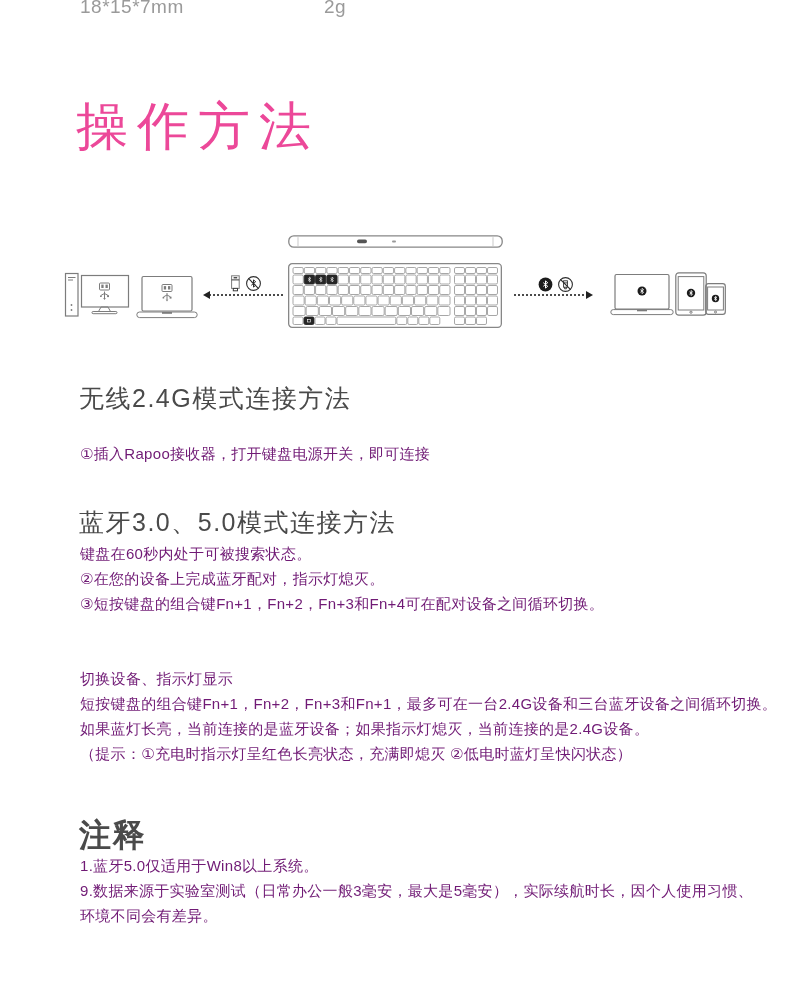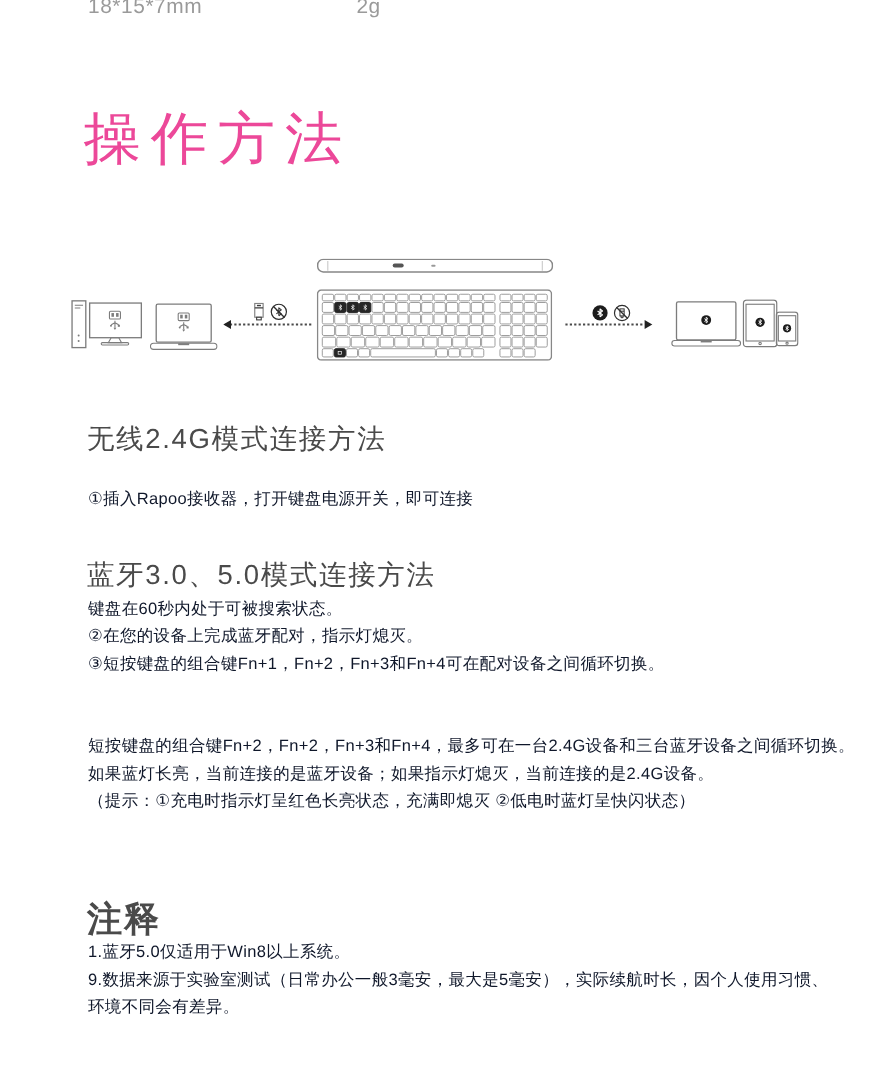--- a/index.html
+++ b/index.html
@@ -14,21 +14,21 @@
   .spec-dims{left:80px;}
   .spec-weight{left:324px;}
   
   .h1{left:76px;top:92px;font-size:52px;color:#ec4899;font-weight:400;letter-spacing:9px;}
   
   .h2{font-size:25px;color:#4a4a4a;font-weight:400;letter-spacing:1.5px;}
   .h2-wireless{left:79px;top:382px;}
   .h2-bluetooth{left:79px;top:506px;}
   .h2-notes{left:79px;top:814px;font-size:32px;font-weight:bold;}
   
-  .body-block{left:80px;width:660px;font-size:15px;color:#0f172a;line-height:25px;letter-spacing:0.3px;}
+  .body-block{left:80px;width:660px;font-size:15px;color:#701a75;line-height:25px;letter-spacing:0.3px;}
   .body-block div{height:25px;white-space:nowrap;}
   .p-wireless{top:441px;}
   .p-bluetooth{top:541px;}
   .p-switching{top:666px;}
   .p-notes{top:853px;}
   
   .diagram{left:0;top:0;width:790px;height:985px;pointer-events:none;}
   .diagram > *{position:absolute;}
   .dev-desktop{left:64px;top:266px;}
   .dev-laptop-l{left:136px;top:275px;}
@@ -271,21 +271,22 @@
 </div>
 
 <div class="abs h2 h2-bluetooth">蓝牙3.0、5.0模式连接方法</div>
 <div class="abs body-block p-bluetooth">
   <div>键盘在60秒内处于可被搜索状态。</div>
   <div>②在您的设备上完成蓝牙配对，指示灯熄灭。</div>
   <div>③短按键盘的组合键Fn+1，Fn+2，Fn+3和Fn+4可在配对设备之间循环切换。</div>
 </div>
 
 <div class="abs body-block p-switching">
-  <div>短按键盘的组合键Fn+2，Fn+2，Fn+3和Fn+4，最多可在一台2.4G设备和三台蓝牙设备之间循环切换。</div>
+  <div>切换设备、指示灯显示</div>
+  <div>短按键盘的组合键Fn+1，Fn+2，Fn+3和Fn+1，最多可在一台2.4G设备和三台蓝牙设备之间循环切换。</div>
   <div>如果蓝灯长亮，当前连接的是蓝牙设备；如果指示灯熄灭，当前连接的是2.4G设备。</div>
   <div>（提示：①充电时指示灯呈红色长亮状态，充满即熄灭 ②低电时蓝灯呈快闪状态）</div>
 </div>
 
 <div class="abs h2 h2-notes">注释</div>
 <div class="abs body-block p-notes">
   <div>1.蓝牙5.0仅适用于Win8以上系统。</div>
   <div>9.数据来源于实验室测试（日常办公一般3毫安，最大是5毫安），实际续航时长，因个人使用习惯、</div>
   <div>环境不同会有差异。</div>
 </div>

